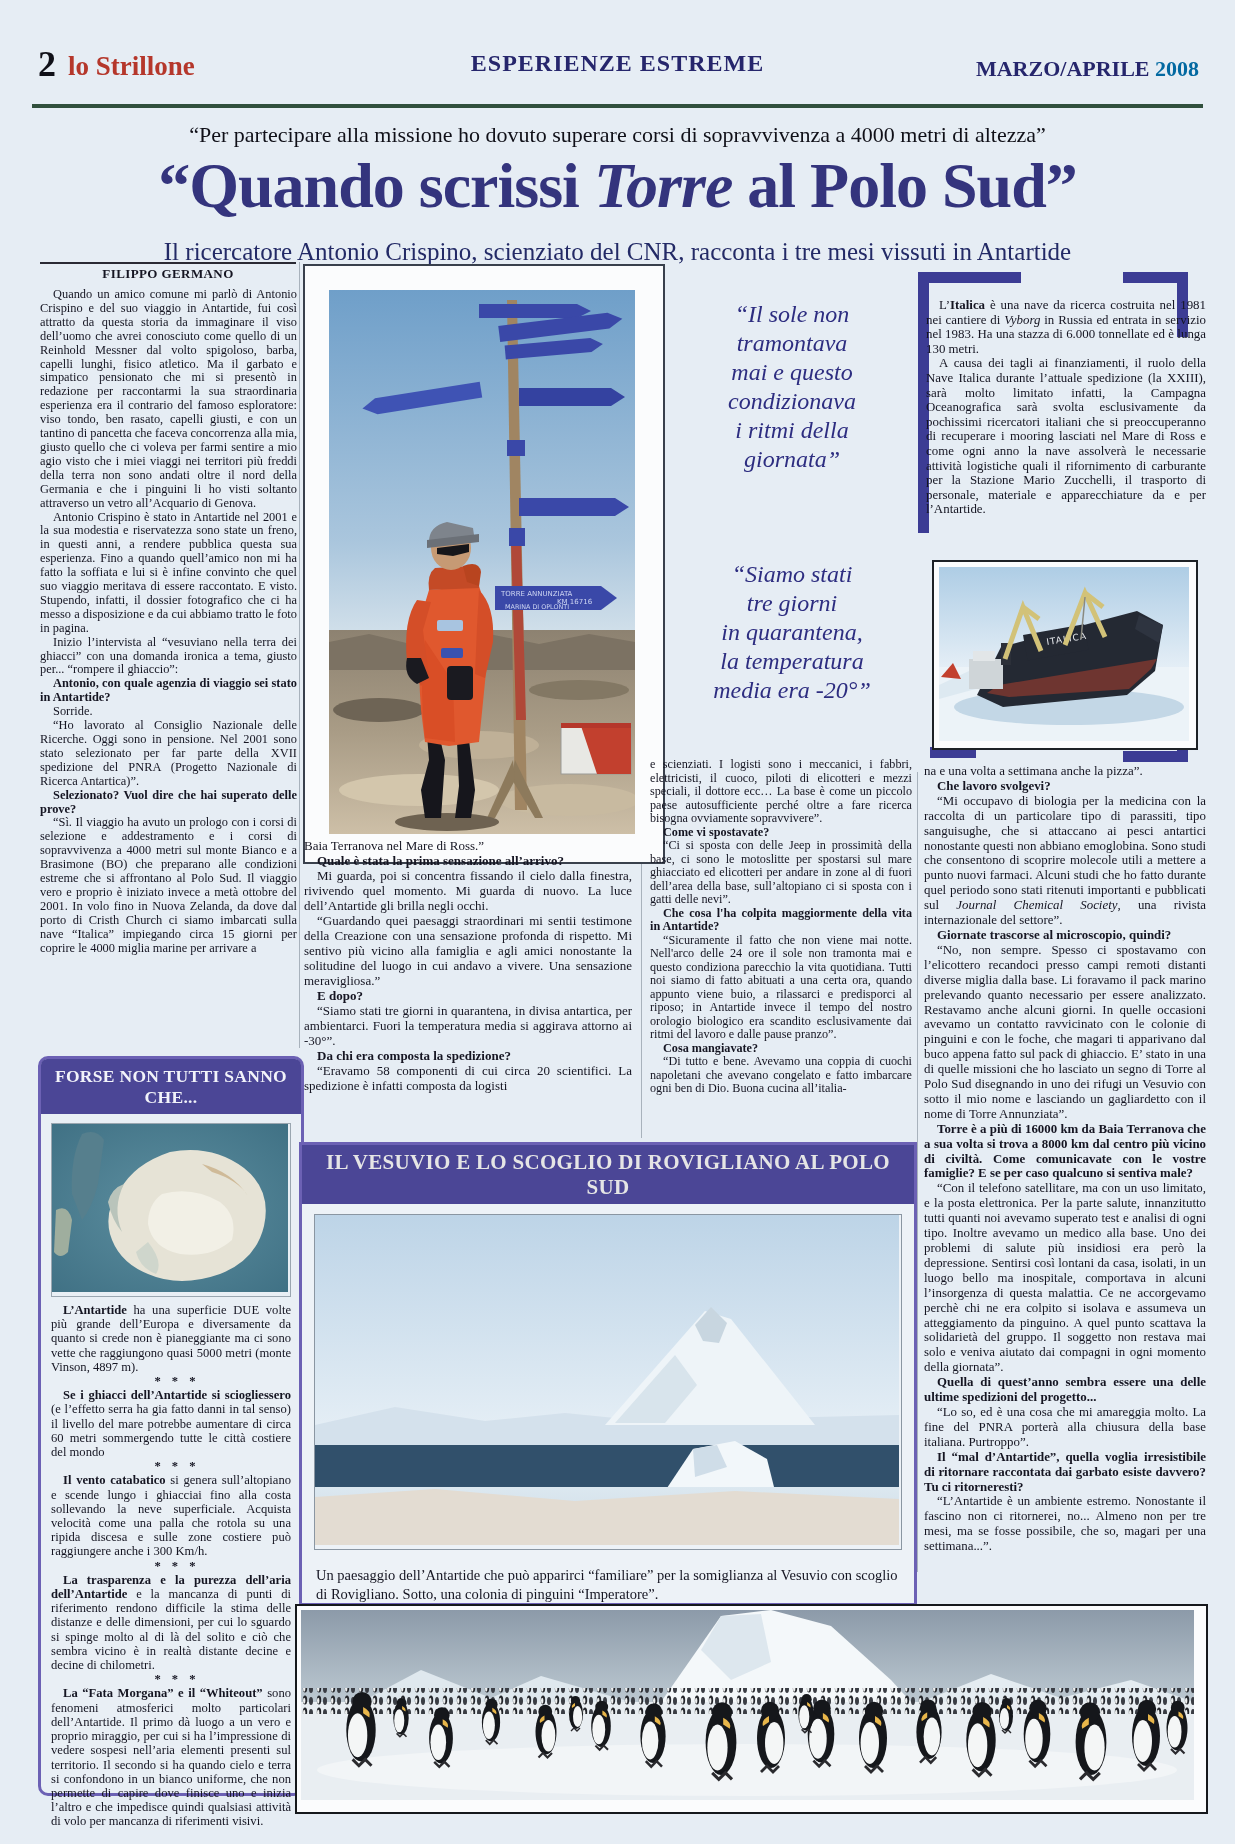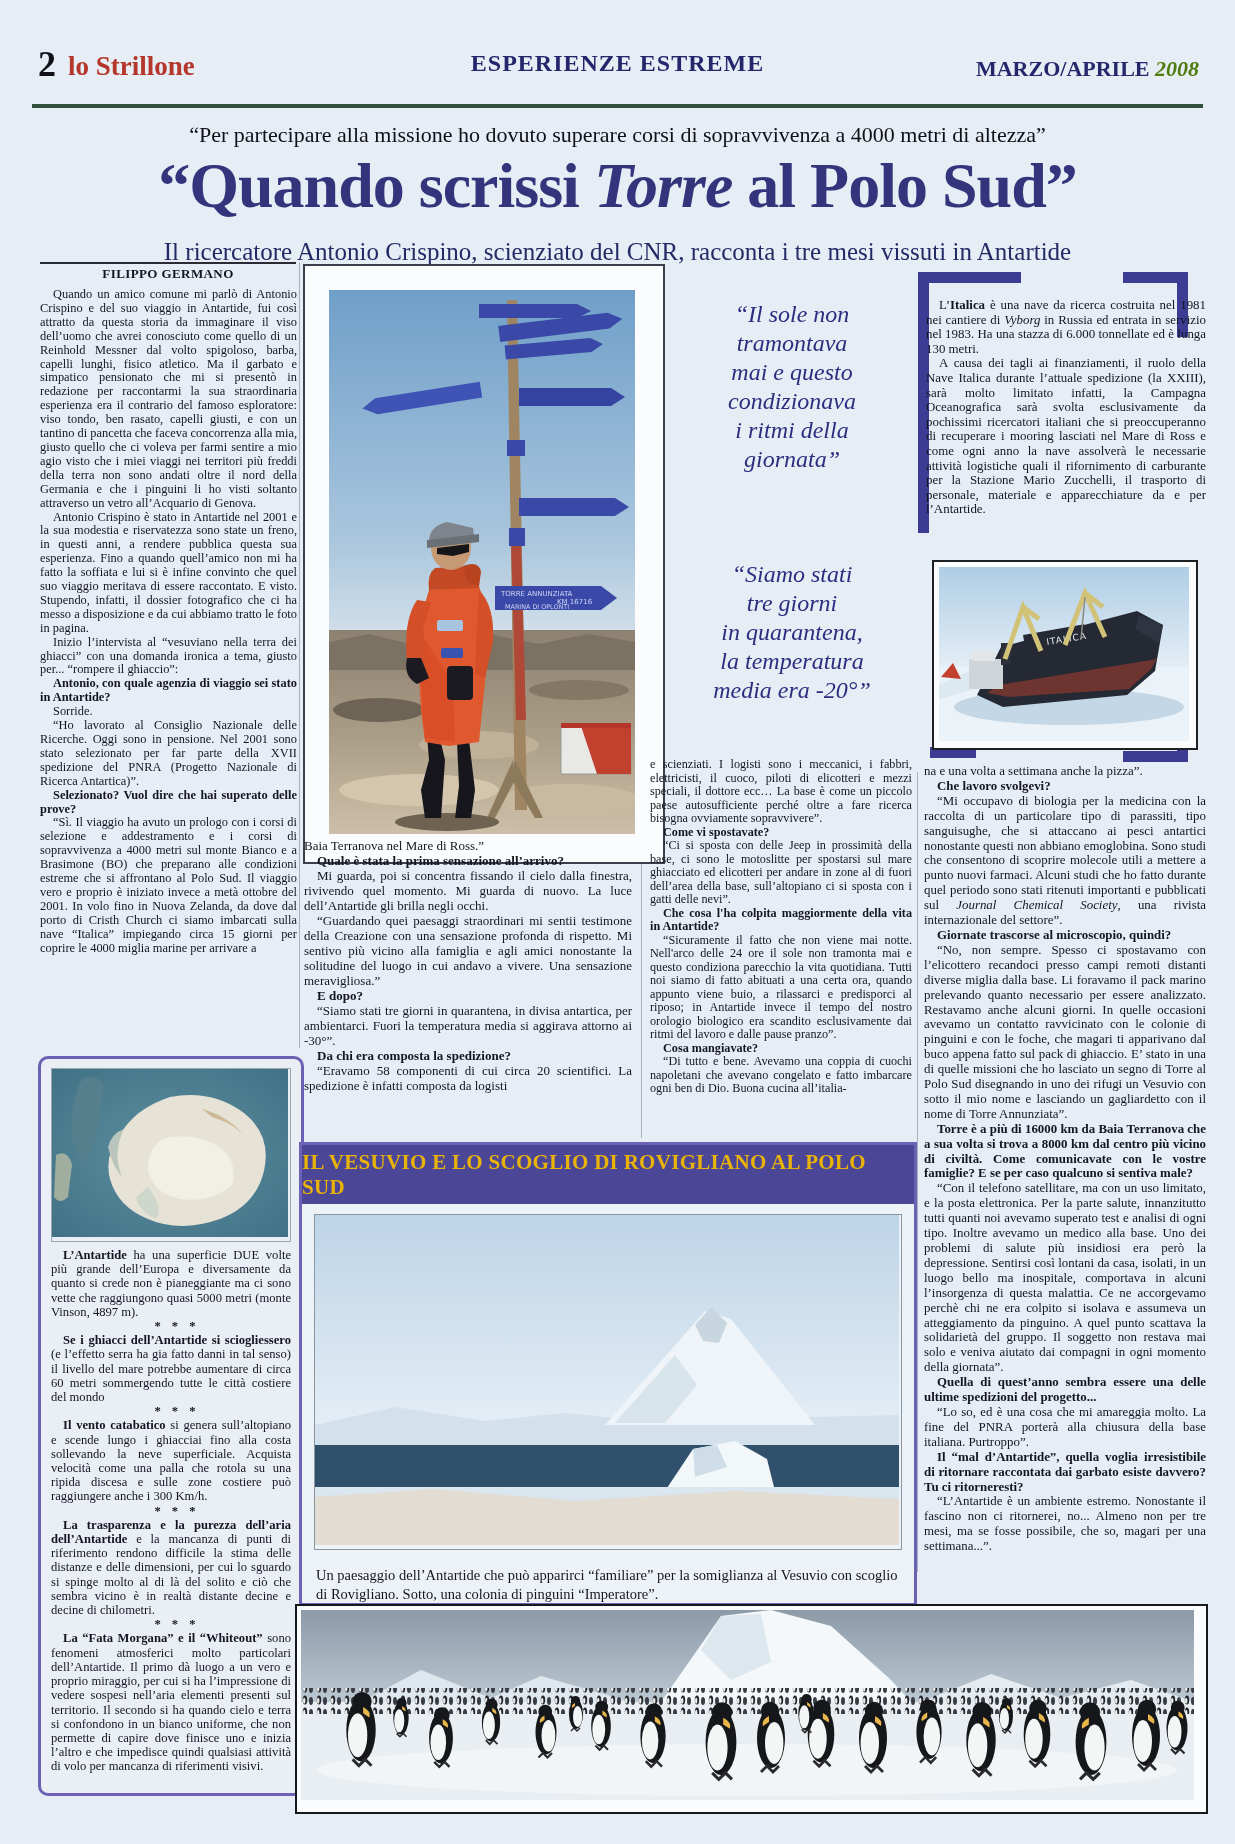--- a/index.html
+++ b/index.html
@@ -5,21 +5,21 @@
   html,body{margin:0;padding:0;background:#cfd8e2;}
   .page{position:relative;width:1235px;height:1844px;margin:0 auto;background:#e6edf4;
         font-family:"Liberation Serif", serif;color:#151522;overflow:hidden;}
   
   .hdr{position:absolute;left:32px;top:40px;width:1171px;height:62px;}
   .pageno{position:absolute;left:6px;top:6px;font-size:36px;font-weight:bold;color:#101018;line-height:1;}
   .masthead{position:absolute;left:36px;top:13px;font-size:27px;font-weight:bold;color:#b5372b;line-height:1;}
   .section{position:absolute;left:0;right:0;top:10px;text-align:center;font-size:24px;font-weight:bold;
            color:#26266c;letter-spacing:1px;}
   .issue{position:absolute;right:4px;top:16px;font-size:22px;color:#26266c;font-weight:bold;}
-  .issue .yr{color:#4d7c0f;font-style:italic;}
+  .issue .yr{color:#0369a1;}
   .hdr-rule{position:absolute;left:32px;top:104px;width:1171px;height:4px;background:#31503d;}
   
   .kicker{position:absolute;left:60px;top:122px;width:1115px;text-align:center;font-size:22px;color:#101018;}
   .headline{position:absolute;left:20px;top:146px;width:1195px;text-align:center;font-size:64px;
             font-weight:bold;color:#34347d;letter-spacing:-1px;line-height:1.25;}
   .headline .it{font-style:italic;}
   .deck{position:absolute;left:90px;top:238px;width:1055px;text-align:center;font-size:25px;
         font-weight:400;color:#232a66;}
   
   .colrule{position:absolute;width:1px;background:#a8b2bc;}
@@ -60,21 +60,21 @@
   #sidebox .bar{background:#4b4696;color:#f2f3fa;font-weight:bold;font-size:17.5px;text-align:center;
                 border-radius:6px 6px 0 0;padding:7px 2px 6px;letter-spacing:.3px;}
   #sidebox .mapwrap{margin:9px 10px 6px;border:1px solid #9aa6b0;}
   #sidebox .stext{margin:4px 10px;font-size:12.6px;line-height:14.2px;text-align:justify;}
   #sidebox .stext p{margin:0;text-indent:12px;}
   #sidebox .lead{font-weight:bold;}
   #sidebox .sep{text-align:center;font-weight:bold;letter-spacing:4px;text-indent:0;}
   
   #vesbox{position:absolute;left:299px;top:1142px;width:612px;height:458px;border:3px solid #6c61b4;
           background:#edf2f7;}
-  #vesbox .bar{background:#4b4696;color:#eab308;font-weight:bold;font-size:21px;text-align:left;
+  #vesbox .bar{background:#4b4696;color:#e5e5e5;font-weight:bold;font-size:21px;text-align:center;
                padding:5px 0 4px;letter-spacing:.3px;}
   #vesbox .ph{margin:10px 12px 6px;border:1px solid #8a96a2;}
   #vesbox .cap{margin:16px 14px;font-size:14.5px;line-height:19px;}
   
   #pengphoto{left:295px;top:1604px;width:901px;height:198px;padding:4px;border-color:#15181c;}
 </style>
 </head>
 <body>
 
 <div class="page">
@@ -276,20 +276,21 @@
     <p>“No, non sempre. Spesso ci spostavamo con l’elicottero recandoci presso campi remoti distanti diverse miglia dalla base. Li foravamo il pack marino  prelevando quanto necessario per essere analizzato. Restavamo anche alcuni giorni. In quelle occasioni avevamo un contatto ravvicinato con le colonie di pinguini e con le foche, che magari ti apparivano dal buco appena fatto sul pack di ghiaccio. E’ stato in una di quelle missioni che ho lasciato un segno di Torre al Polo Sud disegnando in uno dei rifugi un Vesuvio con sotto il mio nome e lasciando un gagliardetto con il nome di Torre Annunziata”.</p>
     <p class="bq">Torre è a più di 16000 km da Baia Terranova che a sua volta si trova a  8000 km dal centro più vicino di civiltà. Come comunicavate con le vostre famiglie? E se per caso qualcuno si sentiva male?</p>
     <p>“Con il telefono satellitare, ma con un uso limitato,  e la posta elettronica. Per la parte salute, innanzitutto tutti quanti noi avevamo superato test e analisi di ogni tipo. Inoltre avevamo un medico alla base. Uno dei problemi di salute più insidiosi era però la depressione. Sentirsi così lontani da casa, isolati, in un luogo bello ma inospitale, comportava in alcuni l’insorgenza di questa malattia. Ce ne accorgevamo perchè chi ne era colpito si isolava e assumeva un atteggiamento da pinguino. A quel punto scattava la solidarietà del gruppo. Il soggetto non restava mai solo e veniva aiutato dai compagni in ogni momento della giornata”.</p>
     <p class="bq">Quella di quest’anno sembra essere una delle ultime spedizioni del progetto...</p>
     <p>“Lo so, ed è una cosa che mi amareggia molto. La fine del PNRA porterà alla chiusura della base italiana.  Purtroppo”.</p>
     <p class="bq">Il “mal d’Antartide”, quella voglia irresistibile di ritornare raccontata dai garbato esiste davvero? Tu ci ritorneresti?</p>
     <p>“L’Antartide è un ambiente estremo. Nonostante il fascino non ci ritornerei, no... Almeno non per tre mesi, ma se fosse possibile, che so, magari per una settimana...”.</p>
   </div>
 
   <div id="sidebox">
+    <div class="bar">FORSE NON TUTTI SANNO CHE...</div>
     <div class="mapwrap">
       <svg width="236" height="168" viewBox="0 0 236 168">
         <defs>
           <radialGradient id="oce" cx="0.5" cy="0.5" r="0.8">
             <stop offset="0" stop-color="#5d8fa0"></stop>
               <stop offset="1" stop-color="#3c6d81"></stop>
           </radialGradient>
         </defs>
         <rect width="236" height="168" fill="url(#oce)"></rect>
         <path d="M30 10 Q44 4 52 16 L46 60 Q40 84 30 96 L20 70 Q18 34 30 10 Z" fill="#567f8d"></path>

